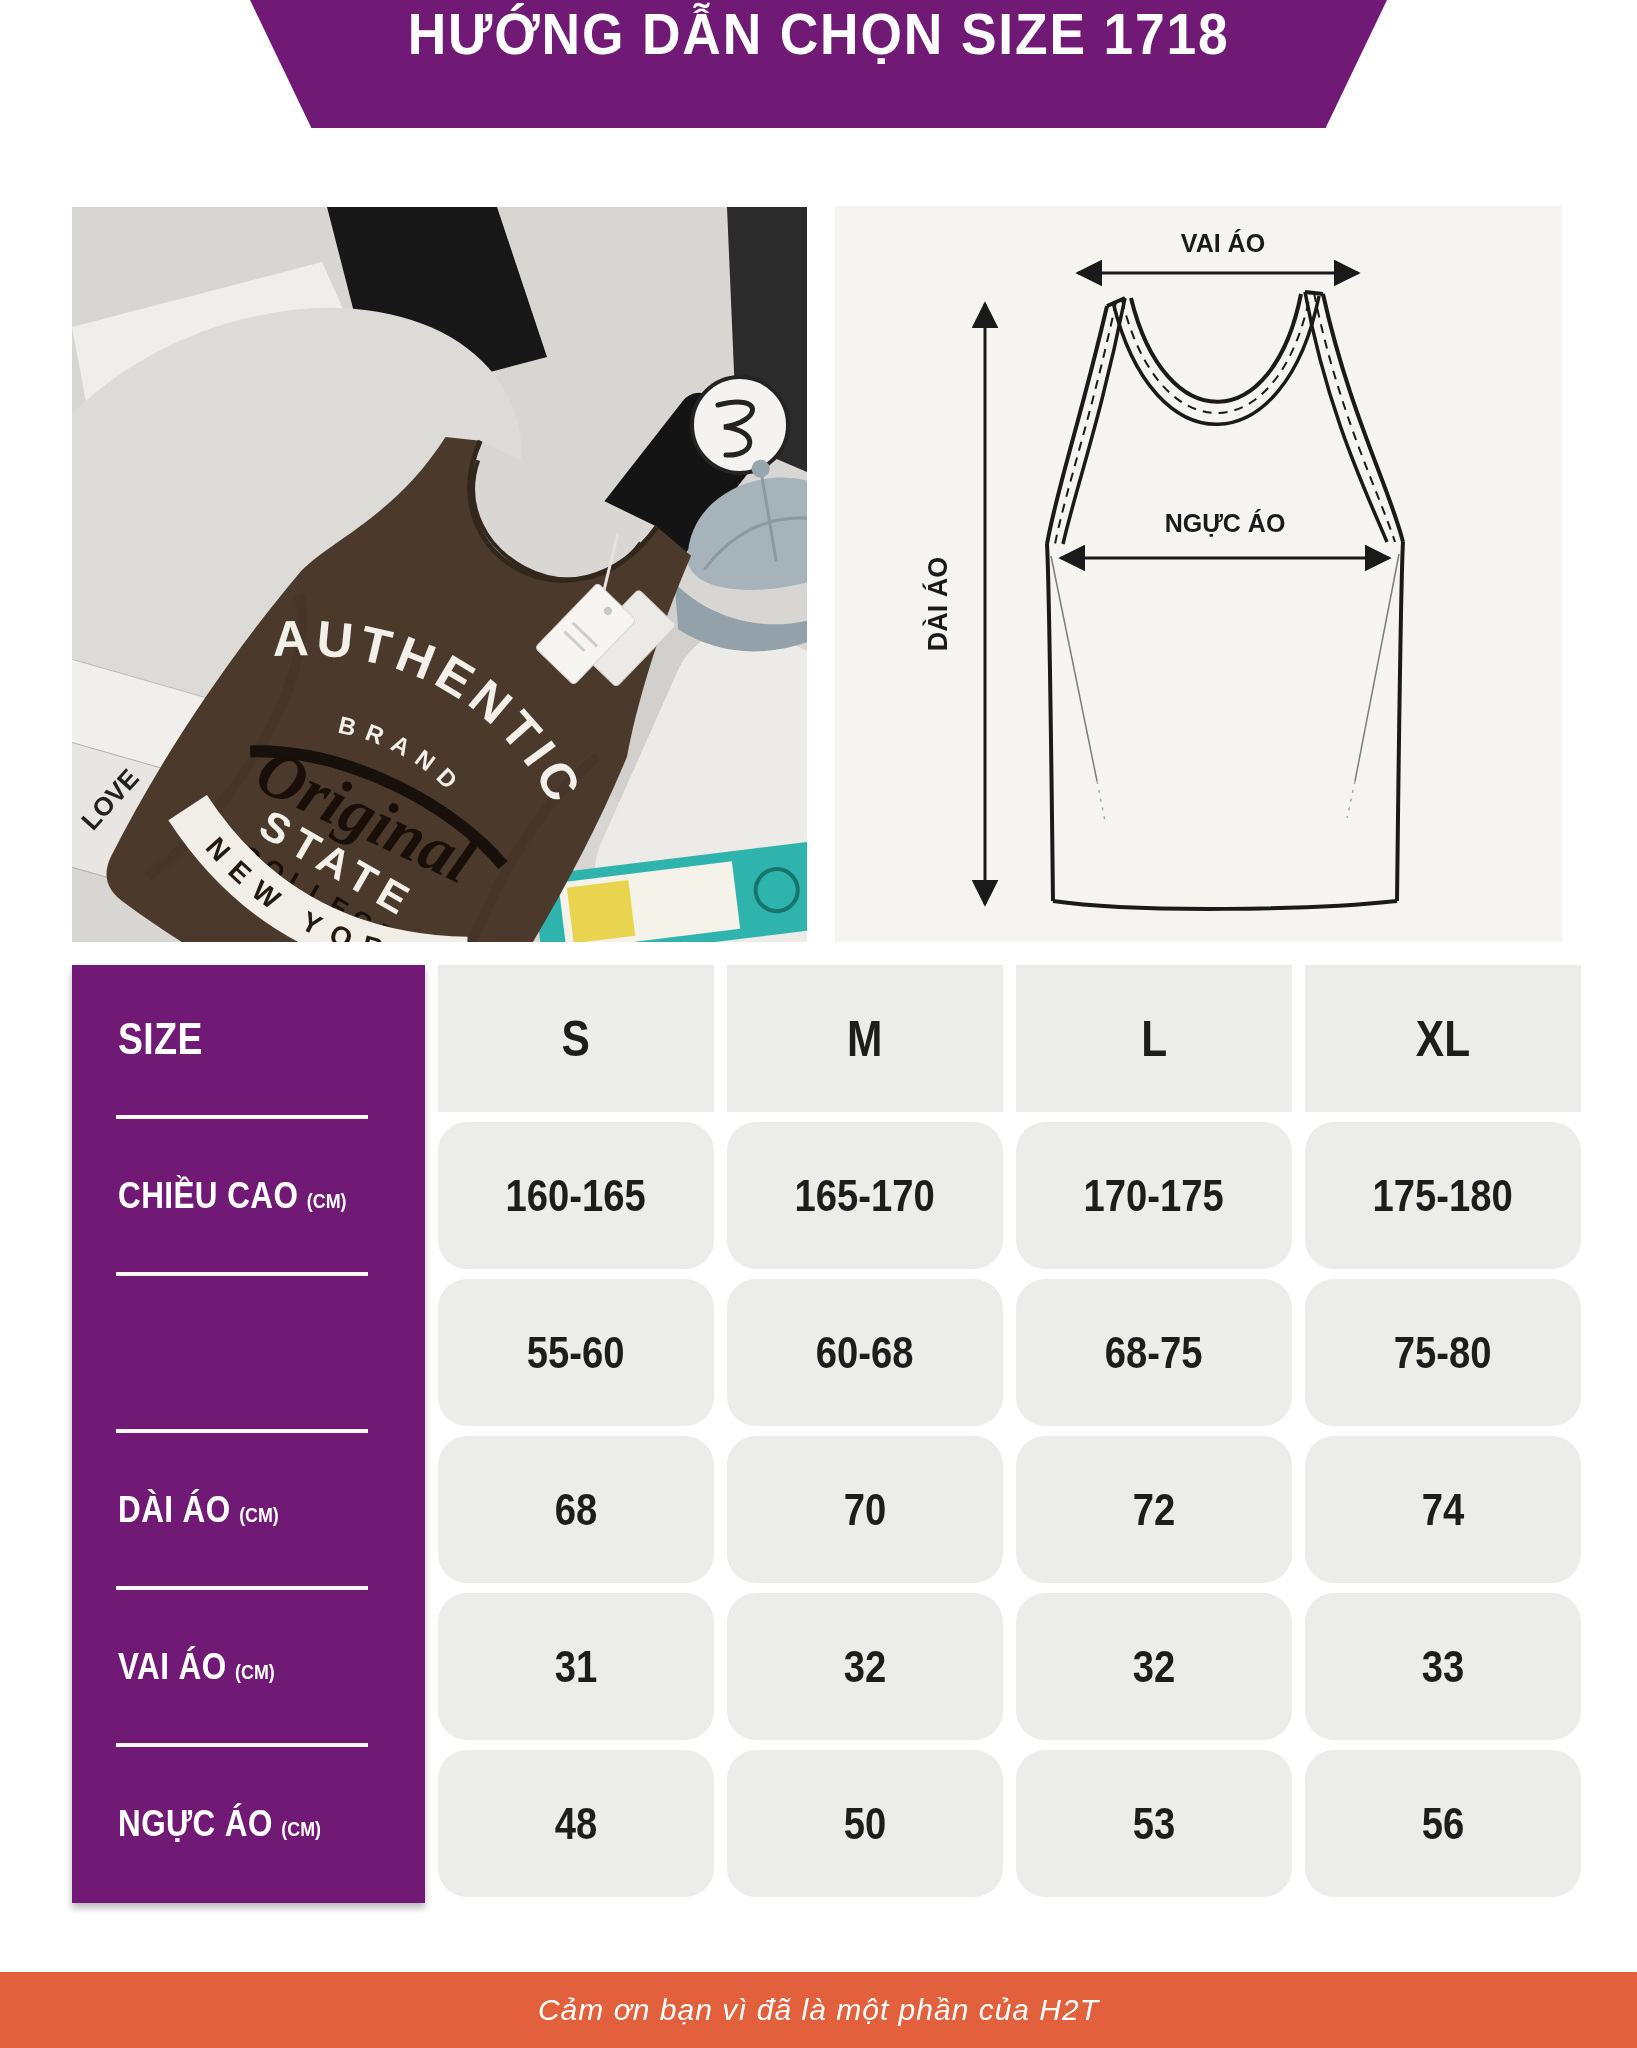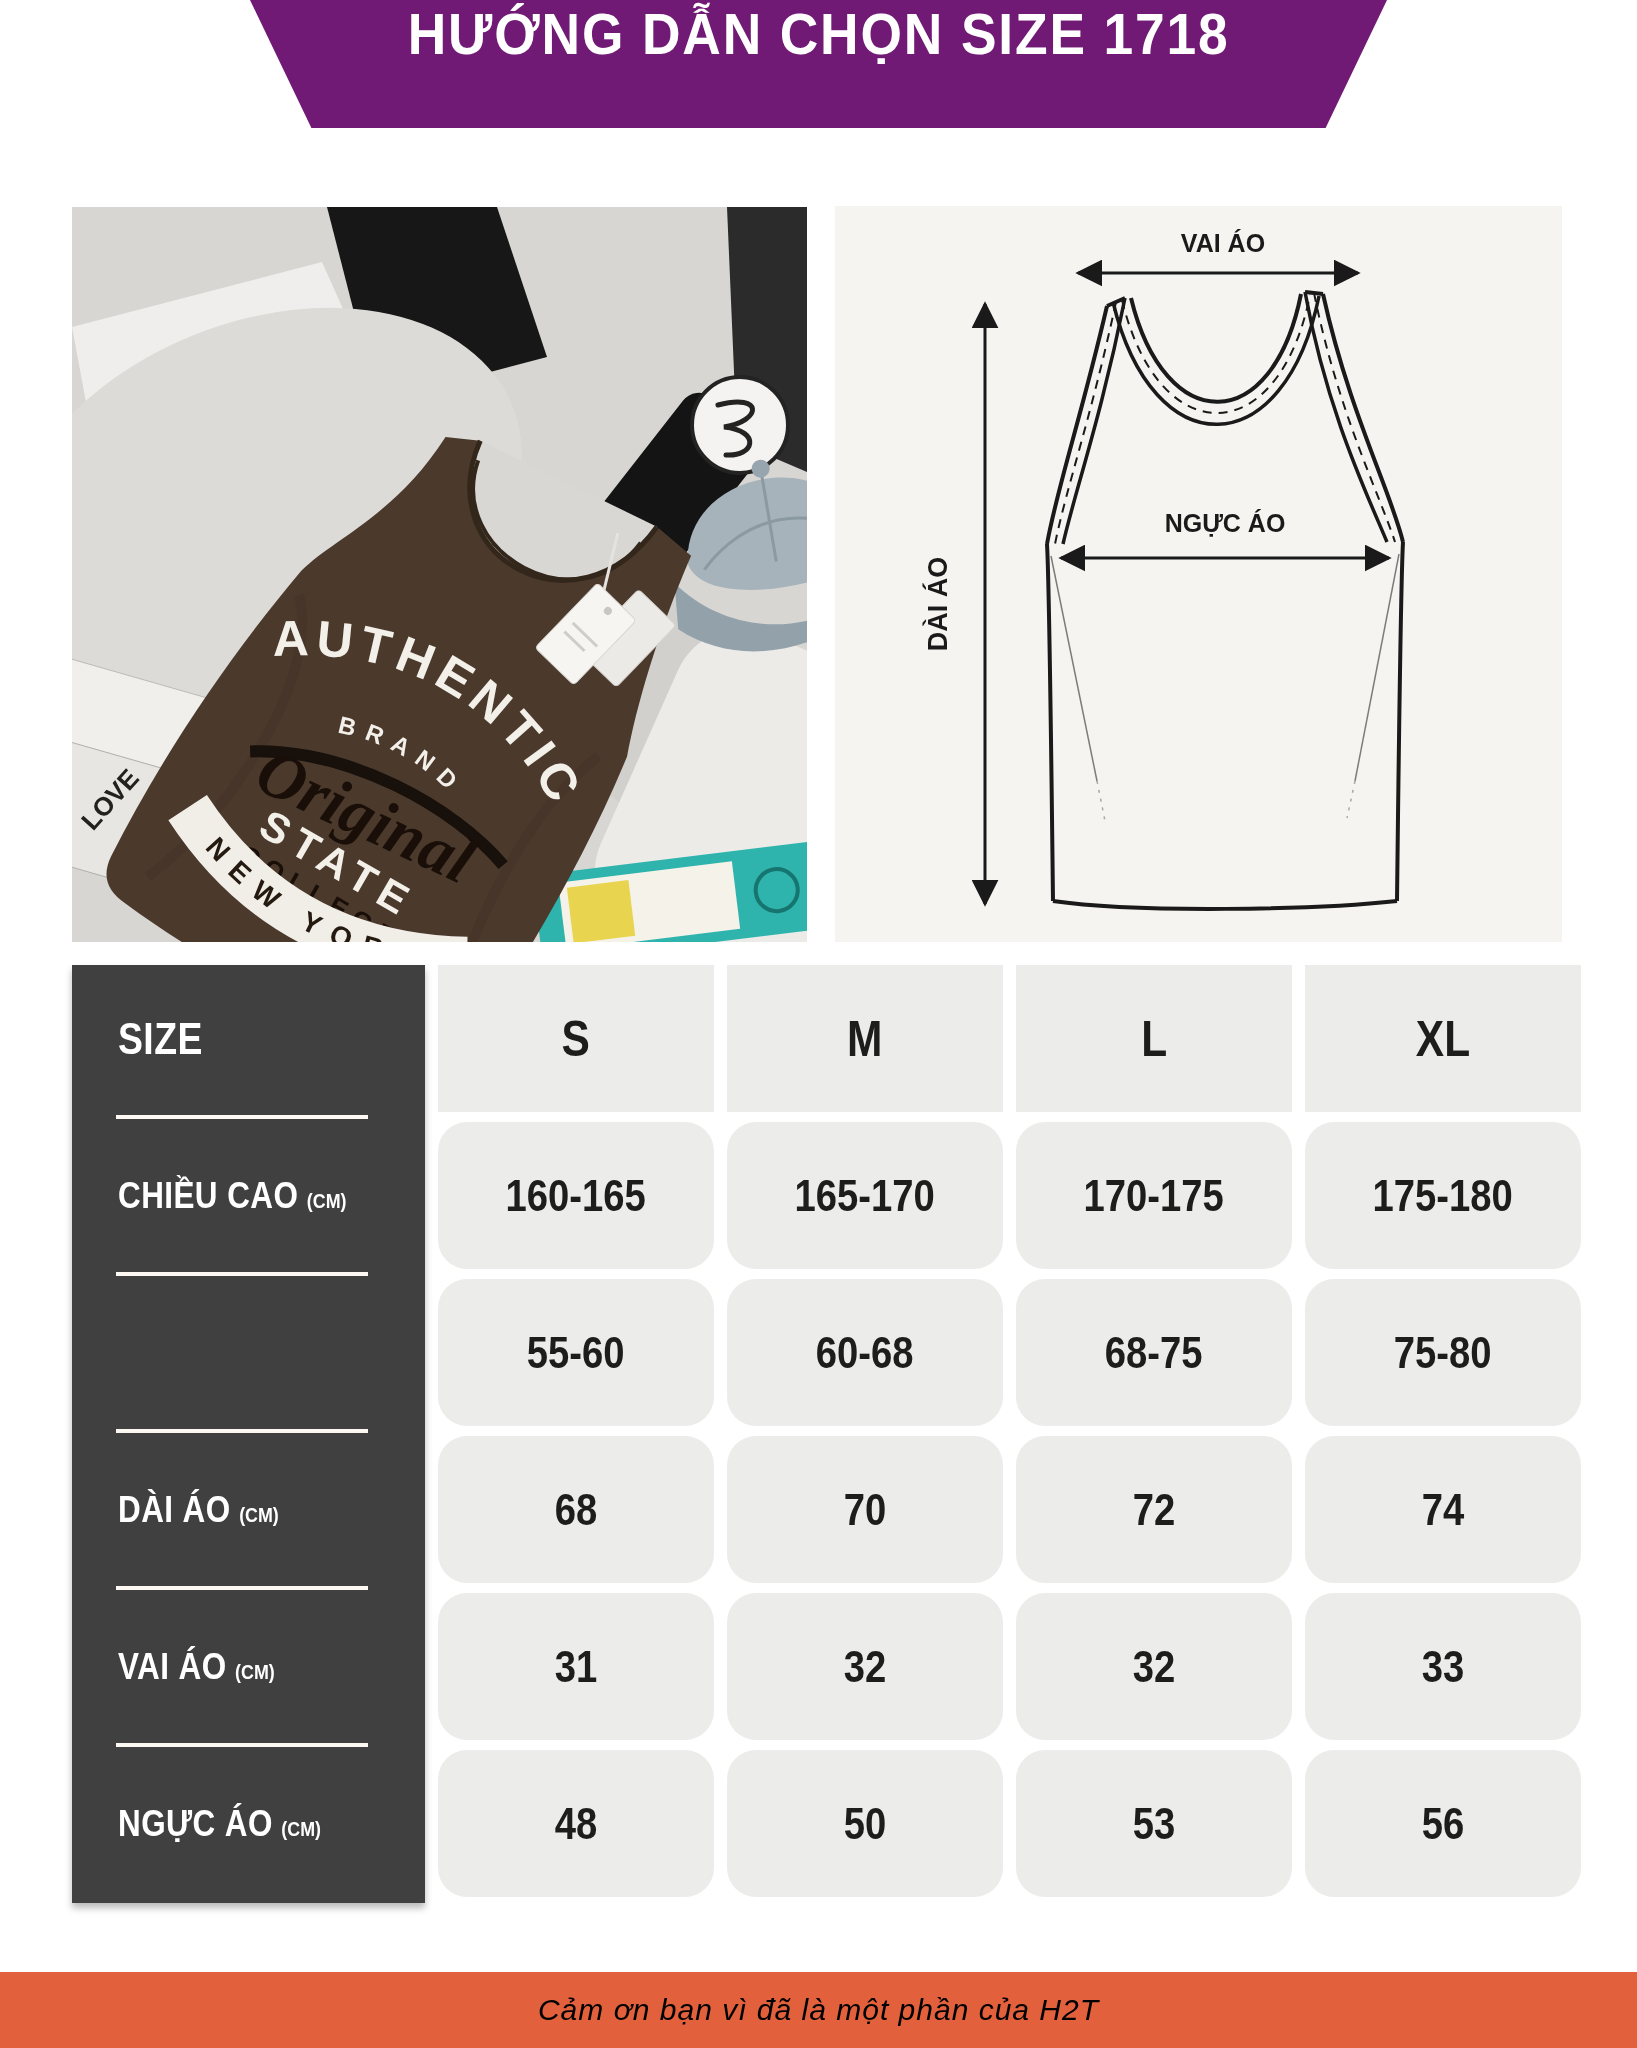--- a/index.html
+++ b/index.html
@@ -16,41 +16,41 @@
                display:inline-block;transform:scaleX(.92);white-space:nowrap;}
 
   
   .photo-panel{position:absolute;left:72px;top:207px;width:735px;height:735px;
                overflow:hidden;background:#d7d6d3;}
   .diagram-panel{position:absolute;left:835px;top:206px;width:727px;height:736px;
                  background:#F5F4F1;}
 
   
   .label-col{position:absolute;left:72px;top:965px;width:353px;height:938px;
-             background:#404040;box-shadow:0 5px 7px rgba(0,0,0,.28);}
+             background:#701a75;box-shadow:0 5px 7px rgba(0,0,0,.28);}
   .label-cell{position:absolute;left:0;width:100%;height:147px;display:flex;
               align-items:center;padding-left:46px;box-sizing:border-box;}
   .label-line{position:absolute;left:44px;width:252px;height:4px;background:#FDF8F1;}
   .label-main{color:#ffffff;font-weight:bold;font-size:37px;letter-spacing:.5px;}
   .label-unit{color:#ffffff;font-weight:bold;font-size:21px;margin-left:10px;}
   .cond{display:inline-block;transform:scaleX(.85);transform-origin:left center;white-space:nowrap;}
   .cond-c{display:inline-block;transform:scaleX(.85);transform-origin:center center;white-space:nowrap;}
 
   .data-grid{position:absolute;left:438px;top:965px;
              display:grid;grid-template-columns:repeat(4,276px);
              grid-auto-rows:147px;column-gap:13px;row-gap:10px;}
   .cell{background:#ECECEA;display:flex;align-items:center;justify-content:center;
         color:#1D1D1B;font-weight:bold;}
   .cell.head{font-size:50px;}
   .cell.val{font-size:45px;border-radius:29px;}
 
   
   .footer{position:absolute;left:0;bottom:0;width:100%;height:76px;background:#E2603C;
           display:flex;align-items:center;justify-content:center;}
-  .footer-text{color:#000000;font-style:italic;font-size:30px;letter-spacing:1px;}
+  .footer-text{color:#ffffff;font-style:italic;font-size:30px;letter-spacing:1px;}
 </style>
 </head>
 <body>
 
 <div class="page">
 
   <div class="banner">
     <span class="banner-text">HƯỚNG DẪN CHỌN SIZE 1718</span>
   </div>
 

